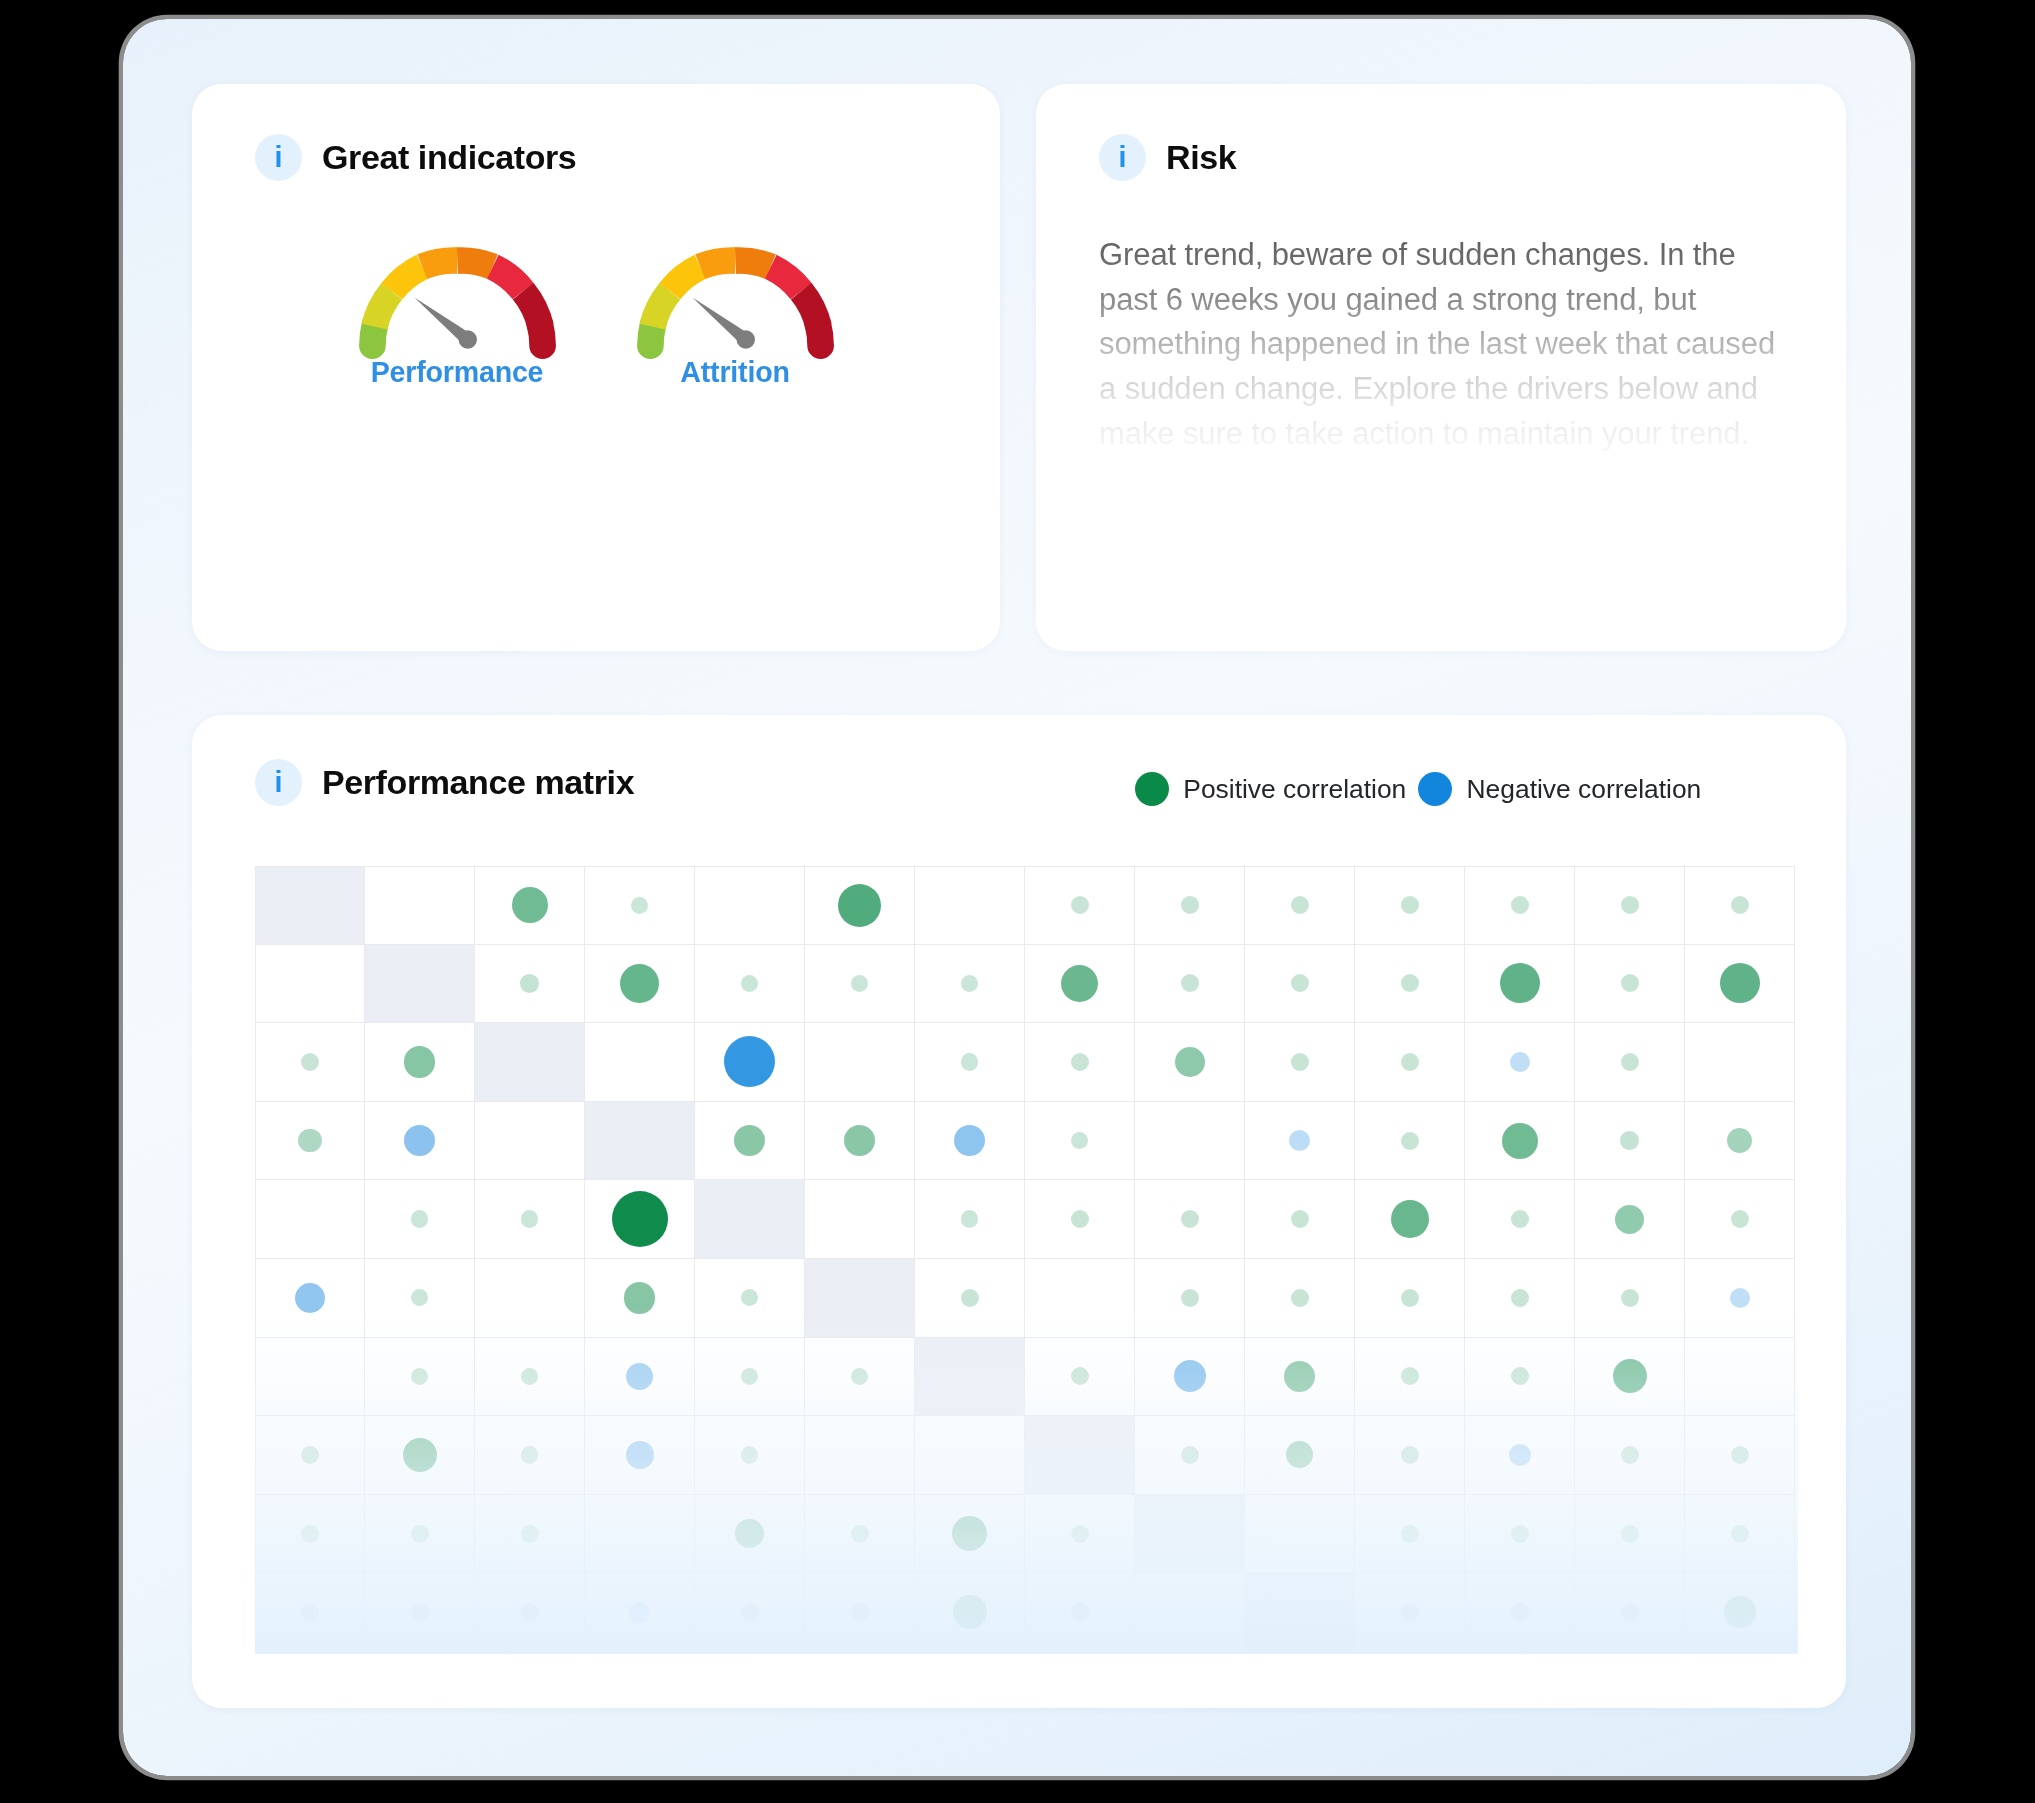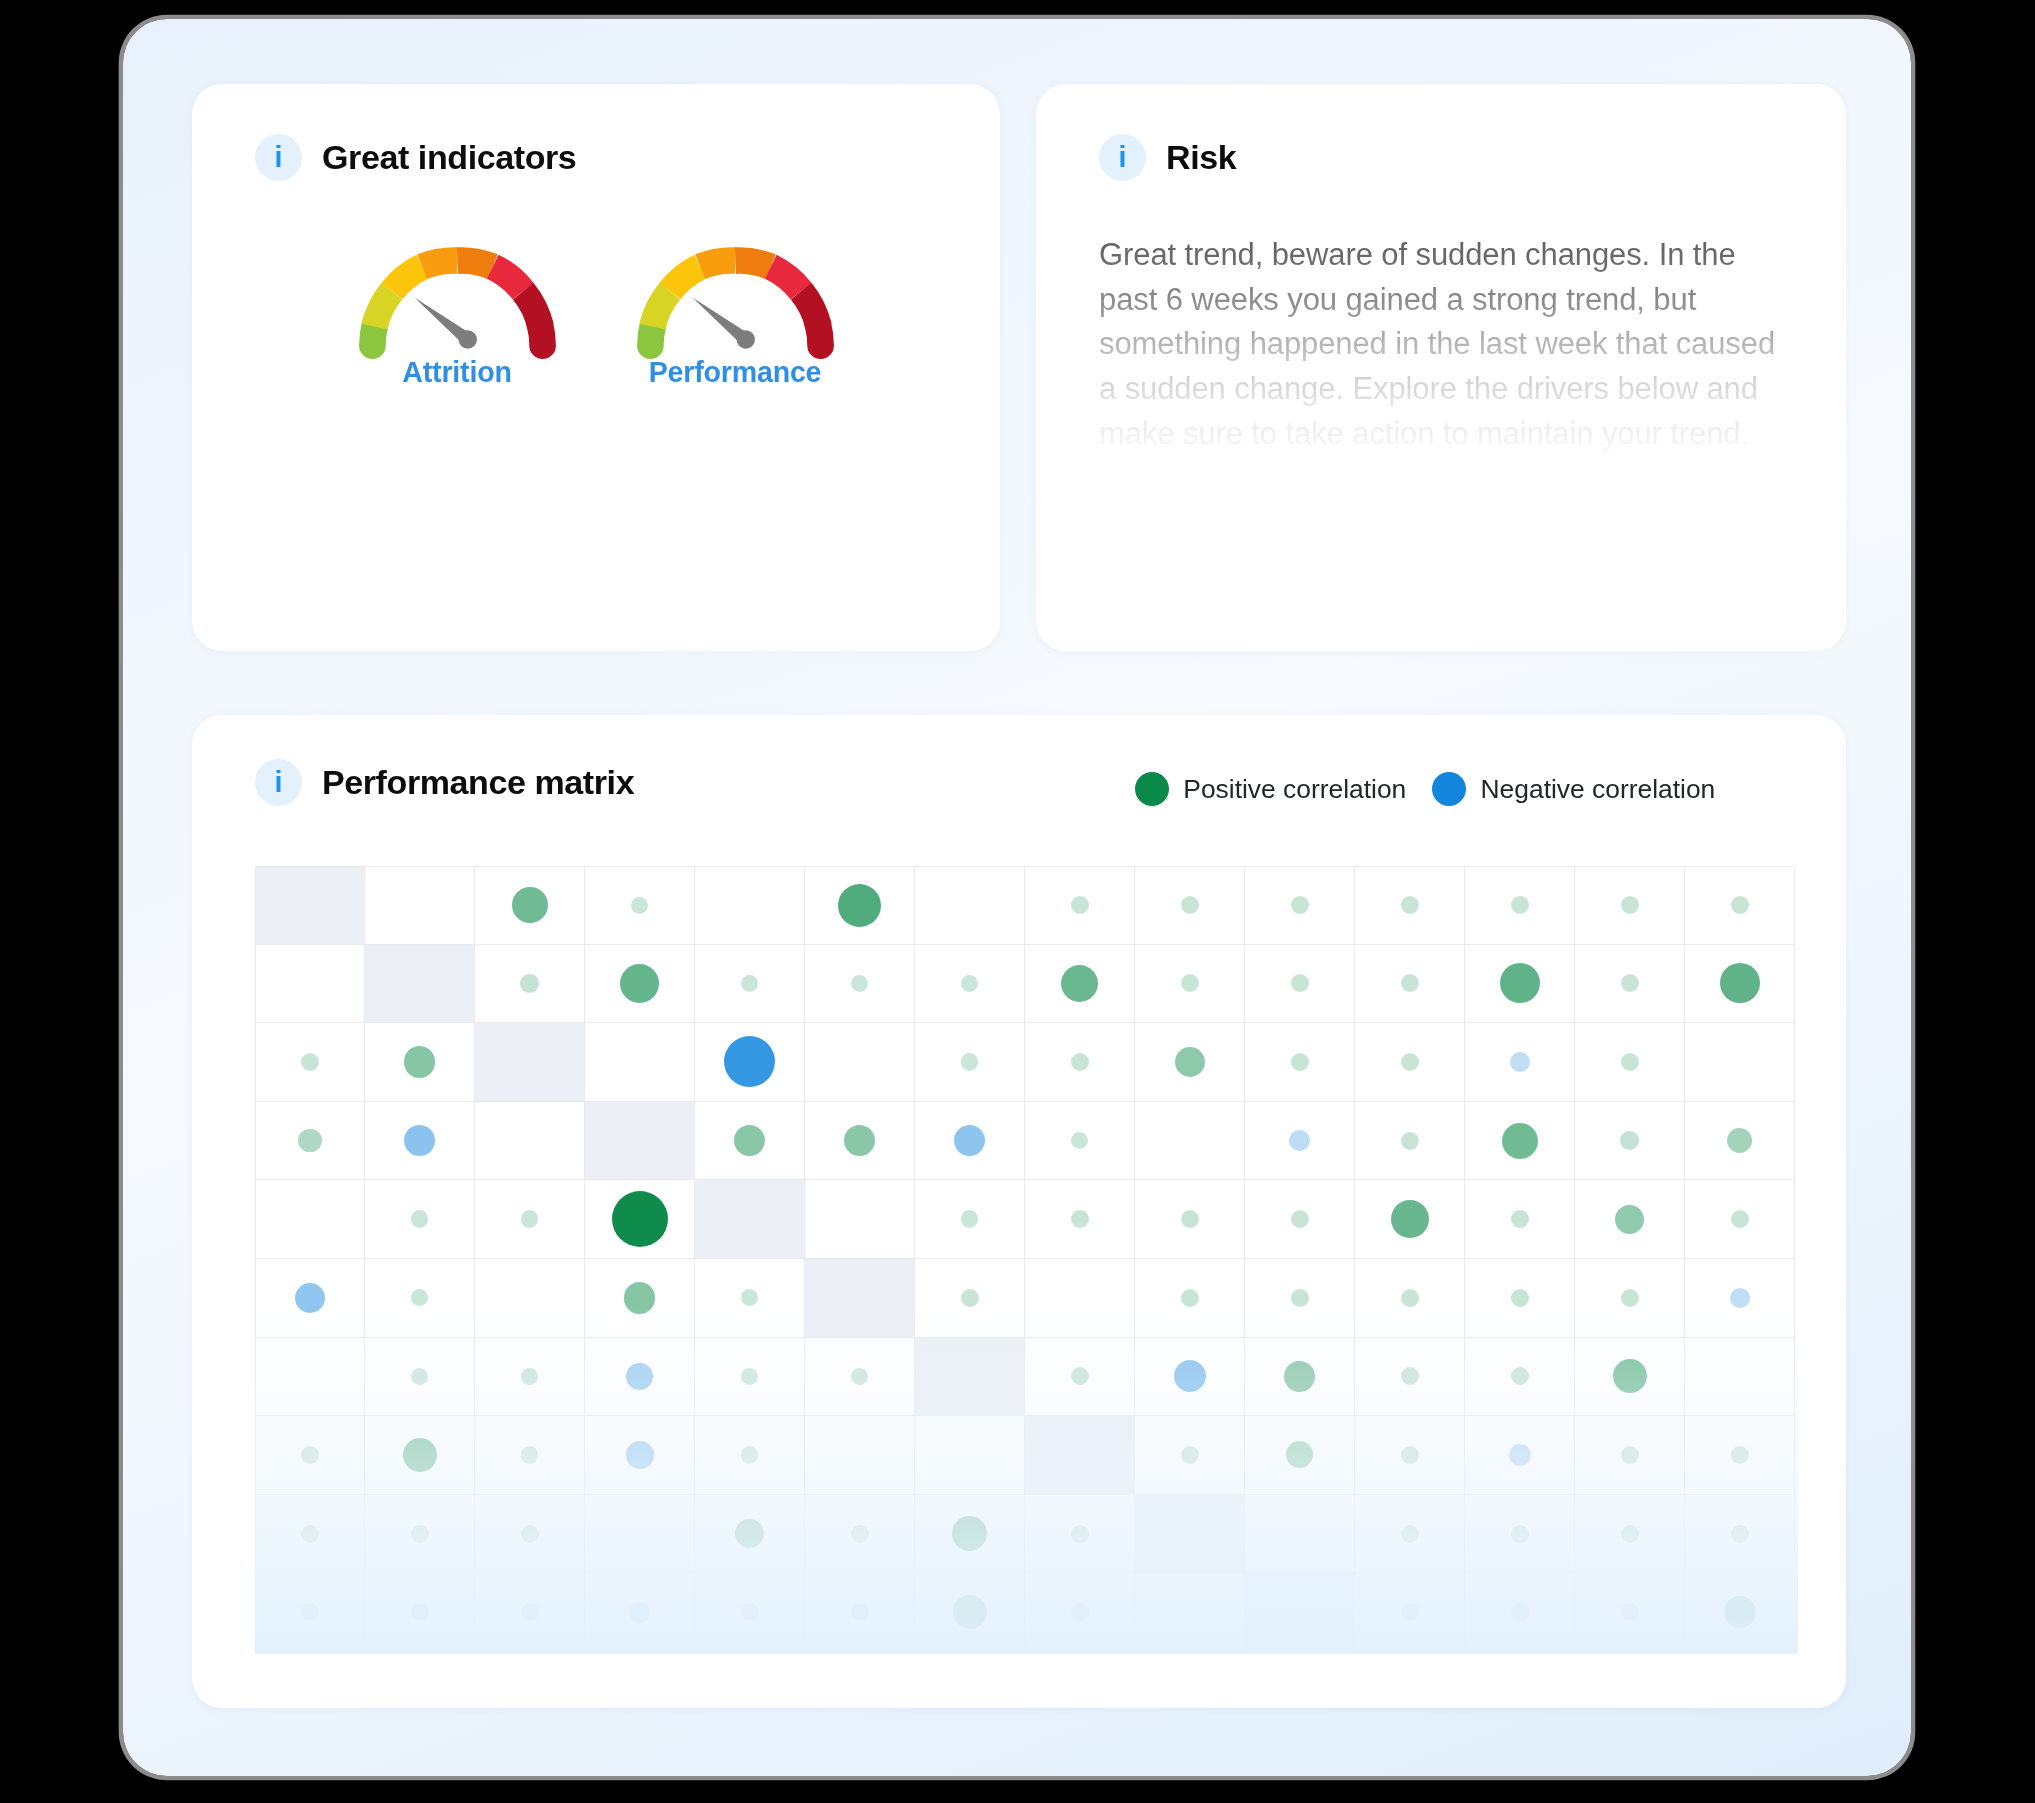--- a/index.html
+++ b/index.html
@@ -46,21 +46,21 @@
   
   .tips-body{
     position:absolute;left:63px;top:149px;width:686px;
     font-size:31px;line-height:1.44;font-weight:500;letter-spacing:-0.1px;
     color:#6c6c6c;
     background:linear-gradient(180deg,#5d5d5d 0%,#6f6f6f 16%,#9b9b9b 38%,#c7c7c7 58%,#e2e2e2 76%,#f2f2f2 92%,#f8f8f8 100%);
     -webkit-background-clip:text;background-clip:text;-webkit-text-fill-color:transparent;
   }
 
   
-  .legend{position:absolute;left:943px;top:57px;display:flex;align-items:center;gap:26px;}
+  .legend{position:absolute;left:943px;top:57px;display:flex;align-items:center;gap:12px;}
   .legend-item{display:flex;align-items:center;gap:14.3px;}
   .legend-dot{width:34px;height:34px;border-radius:50%;flex:none;}
   .legend-text{font-size:26.4px;color:#22262b;font-weight:400;white-space:nowrap;}
 
   
   .matrix{
     position:absolute;left:63px;top:151px;width:1540px;height:786px;
     display:grid;grid-template-columns:repeat(14,1fr);grid-template-rows:repeat(10,1fr);
     background:#ffffff;
   }
@@ -108,21 +108,21 @@
                 <path d="M 164.0 51.8 A 83 83 0 0 1 181.0 86.5" stroke="#b31024"></path>
               </g>
               <g fill="none" stroke-width="26" stroke-linecap="round">
                 <path d="M 180.4 84.3 A 83 83 0 0 1 183 105" stroke="#b31024"></path>
               </g>
               <g>
                 <path d="M 58 58 L 114 94 L 106 104 Z" fill="#7d7d7d"></path>
                 <circle cx="110" cy="99" r="9" fill="#7d7d7d"></circle>
               </g>
             </svg>
-            <div class="gauge-label">Attrition</div>
+            <div class="gauge-label">Performance</div>
           </div>
 
           <div class="gauge">
             <svg width="207" height="121" viewBox="0 0 200 118">
               <g fill="none" stroke-width="26" stroke-linecap="round">
                 <path d="M 17 105 A 83 83 0 0 1 19.6 84.3" stroke="#8cc63f"></path>
               </g>
               <g fill="none" stroke-width="26">
                 <path d="M 19.0 86.5 A 83 83 0 0 1 36.0 51.8" stroke="#d7d426"></path>
                 <path d="M 36.0 51.8 A 83 83 0 0 1 65.6 28.0" stroke="#fcc50b"></path>
@@ -132,21 +132,21 @@
                 <path d="M 164.0 51.8 A 83 83 0 0 1 181.0 86.5" stroke="#b31024"></path>
               </g>
               <g fill="none" stroke-width="26" stroke-linecap="round">
                 <path d="M 180.4 84.3 A 83 83 0 0 1 183 105" stroke="#b31024"></path>
               </g>
               <g>
                 <path d="M 58 58 L 114 94 L 106 104 Z" fill="#7d7d7d"></path>
                 <circle cx="110" cy="99" r="9" fill="#7d7d7d"></circle>
               </g>
             </svg>
-            <div class="gauge-label">Performance</div>
+            <div class="gauge-label">Attrition</div>
           </div>
         </div>
 
       </div>
     </div>
 
     <div class="card" id="tips-card">
       <div class="card-head">
         <div class="info-badge">
           <span>i</span>

